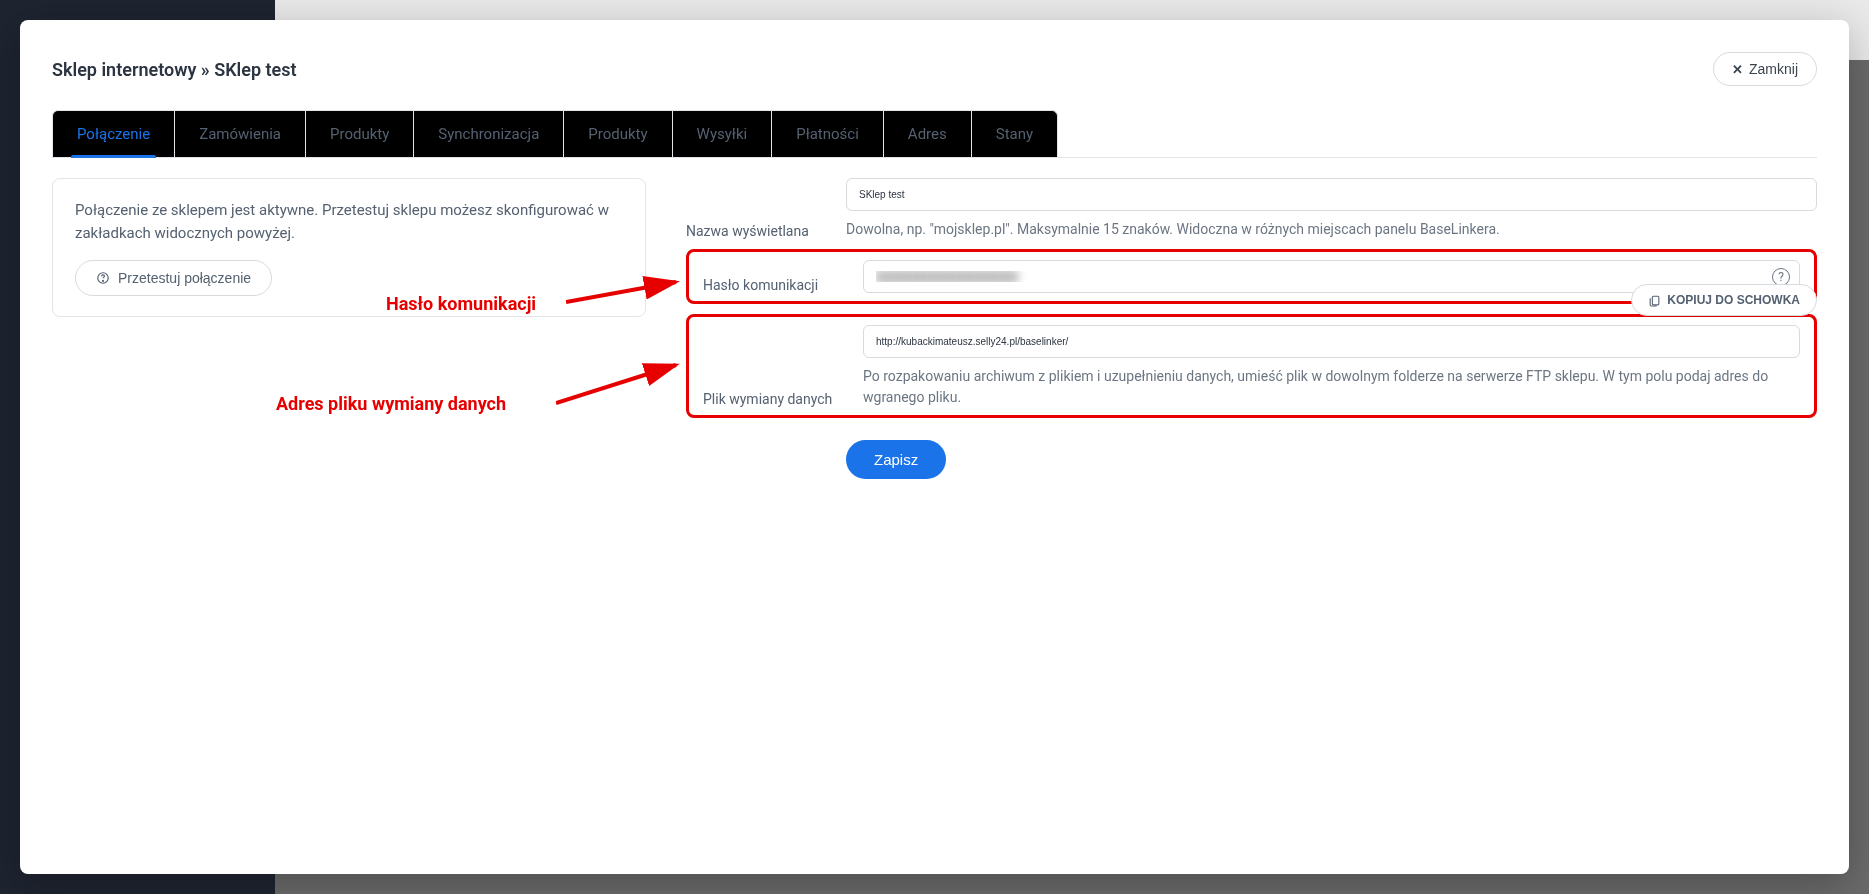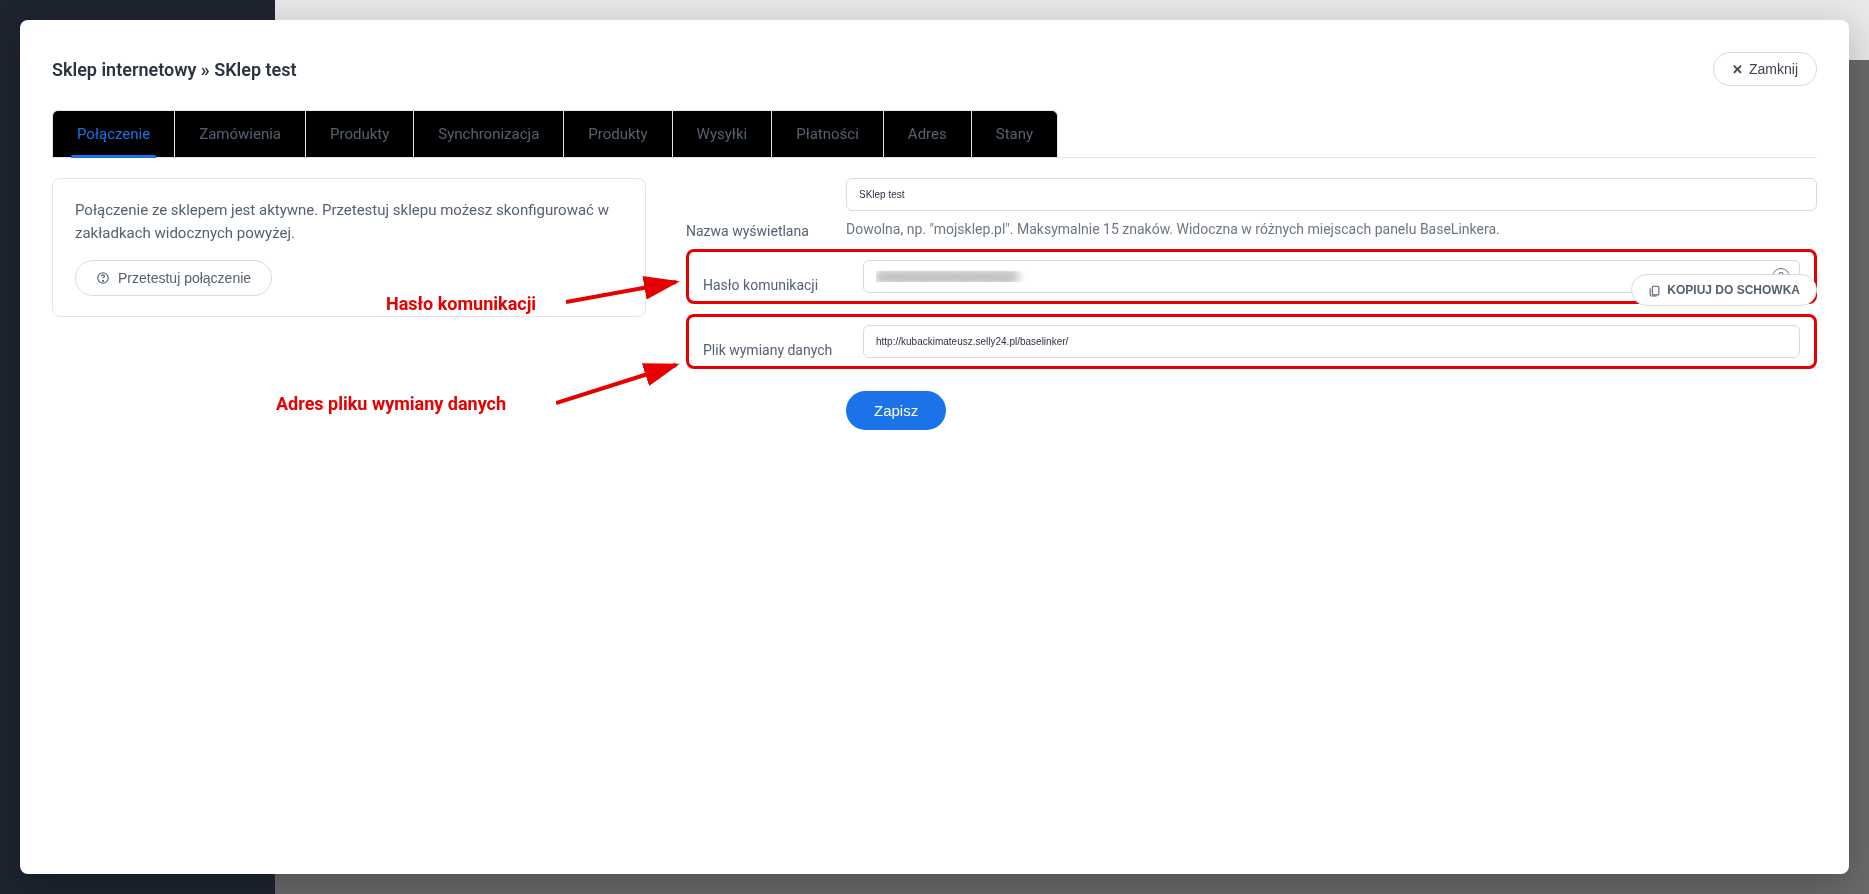--- a/index.html
+++ b/index.html
@@ -275,33 +275,34 @@
           <div class="form-label">Hasło komunikacji</div>
           <div class="form-field password-wrap">
             <div class="input-group">
               <input class="text-input blurred" type="text" value="████████████████████" style="">
               <span class="help-q">?</span>
             </div>
           </div>
         </div>
       </div>
       
-      <button class="copy-btn" style="position:absolute; top:96px; right:-0px; transform:translateX(0);justify-content:center;">
+      <button class="copy-btn" style="position:absolute; top:106px; right:-0px; transform:translateX(0);justify-content:center;">
         <svg viewBox="0 0 24 24" fill="none" stroke="currentColor" stroke-width="2">
             <rect x="8" y="4" width="12" height="16" rx="2"></rect>
             <path d="M4 8v12a2 2 0 002 2h10"></path>
           </svg>
         <span>KOPIUJ DO SCHOWKA</span>
       </button>
 
       <div class="highlight-box">
         <div class="form-row">
           <div class="form-label">Plik wymiany danych</div>
           <div class="form-field">
             <input class="text-input" type="text" value="http://kubackimateusz.selly24.pl/baselinker/" style="">
+            <div class="helper">Po rozpakowaniu archiwum z plikiem i uzupełnieniu danych, umieść plik w dowolnym folderze na serwerze FTP sklepu. W tym polu podaj adres do wgranego pliku.</div>
           </div>
         </div>
       </div>
 
       <button class="save-btn">Zapisz</button>
 
       
       <div class="annotation" style="left:-300px; top:115px;">Hasło komunikacji</div>
       <svg class="arrow" style="left:-120px; top:90px; width:120px; height:44px;" viewBox="0 0 120 44">
         <defs>

